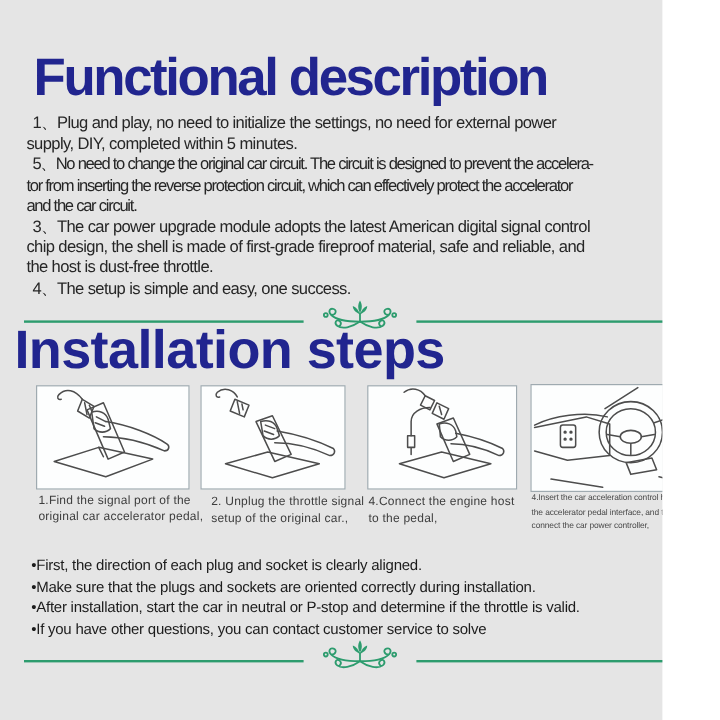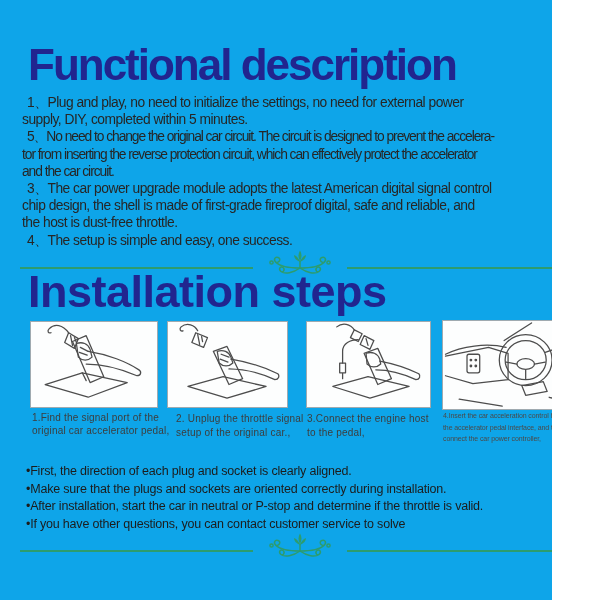--- a/index.html
+++ b/index.html
@@ -1,21 +1,21 @@
 <!DOCTYPE html>
 <html><head>
 <meta charset="utf-8">
 <style>
   html,body{margin:0;padding:0;}
   body{font-family:"Liberation Sans",sans-serif;}
-  .page{position:relative;width:552px;height:600px;background:#0ea5e9;overflow:hidden;}
+  .page{position:relative;width:552px;height:600px;background:#e5e5e5;overflow:hidden;}
 
   .big-title{position:absolute;font-weight:bold;color:#21258f;white-space:nowrap;}
   .t1{left:28px;top:40px;font-size:44px;letter-spacing:-2px;}
-  .t2{left:28px;top:266px;font-size:45px;letter-spacing:-0.5px;}
+  .t2{left:12px;top:266px;font-size:45px;letter-spacing:-0.5px;}
 
   .desc{position:absolute;left:22px;top:94px;width:568px;color:#262626;}
   .dline{font-size:13.8px;line-height:17.2px;letter-spacing:-0.5px;white-space:nowrap;}
   .dline.istart{padding-left:5px;}
   .dline.narrow{letter-spacing:-1.05px;}
 
   .divider{position:absolute;left:0;width:600px;height:30px;}
   .divider .line{position:absolute;top:18px;height:1.5px;background:#2d9c6e;}
   .divider .line.l{left:20px;width:233px;}
   .divider .line.r{left:347px;width:233px;}
@@ -51,21 +51,21 @@
 
   <div class="big-title t1">Functional description</div>
 
   <div class="desc">
     <div class="dline istart">1、Plug and play, no need to initialize the settings, no need for external power</div>
     <div class="dline">supply, DIY, completed within 5 minutes.</div>
     <div class="dline istart narrow">5、No need to change the original car circuit. The circuit is designed to prevent the accelera-</div>
     <div class="dline narrow">tor from inserting the reverse protection circuit, which can effectively protect the accelerator</div>
     <div class="dline narrow">and the car circuit.</div>
     <div class="dline istart">3、The car power upgrade module adopts the latest American digital signal control</div>
-    <div class="dline">chip design, the shell is made of first-grade fireproof digital, safe and reliable, and</div>
+    <div class="dline">chip design, the shell is made of first-grade fireproof material, safe and reliable, and</div>
     <div class="dline">the host is dust-free throttle.</div>
     <div class="dline istart">4、The setup is simple and easy, one success.</div>
   </div>
 
   <div class="divider div1">
     <div class="line l"></div>
     <svg class="orn" viewBox="0 0 100 30">
       <path class="orn-stroke" d="M50 19 C40 19 30 17.5 26 13.5 C23 10.5 25 7.5 28 8.5 C31 9.5 30 13.5 26 13.5"></path>
       <path class="orn-stroke" d="M50 19 C60 19 70 17.5 74 13.5 C77 10.5 75 7.5 72 8.5 C69 9.5 70 13.5 74 13.5"></path>
       <path class="orn-stroke" d="M50 19 C43 24 35 25.5 31 22.5 C28 20 30.5 16.5 33 18.5 C35.5 20.5 33 24 31 22.5"></path>
@@ -145,21 +145,21 @@
 
   <div class="cap c1">
     <div>1.Find the signal port of the</div>
     <div>original car accelerator pedal,</div>
   </div>
   <div class="cap c2">
     <div>2. Unplug the throttle signal</div>
     <div>setup of the original car.,</div>
   </div>
   <div class="cap c3">
-    <div>3.Connect the engine host</div>
+    <div>4.Connect the engine host</div>
     <div>to the pedal,</div>
   </div>
   <div class="cap c4">
     <div>4.Insert the car acceleration control host into</div>
     <div>the accelerator pedal interface, and then</div>
     <div>connect the car power controller,</div>
   </div>
 
   <div class="bullets">
     <div class="bullet">•First, the direction of each plug and socket is clearly aligned.</div>

